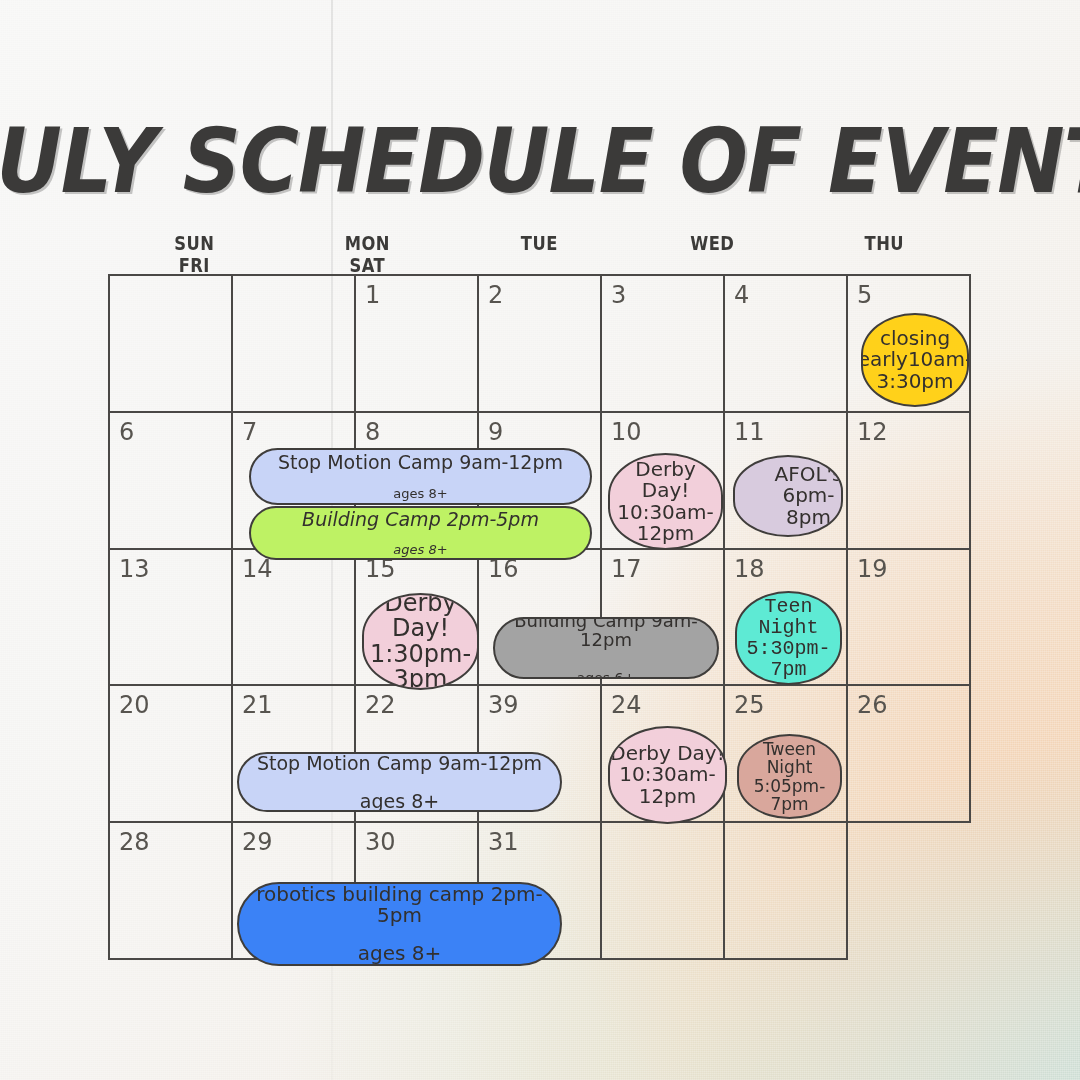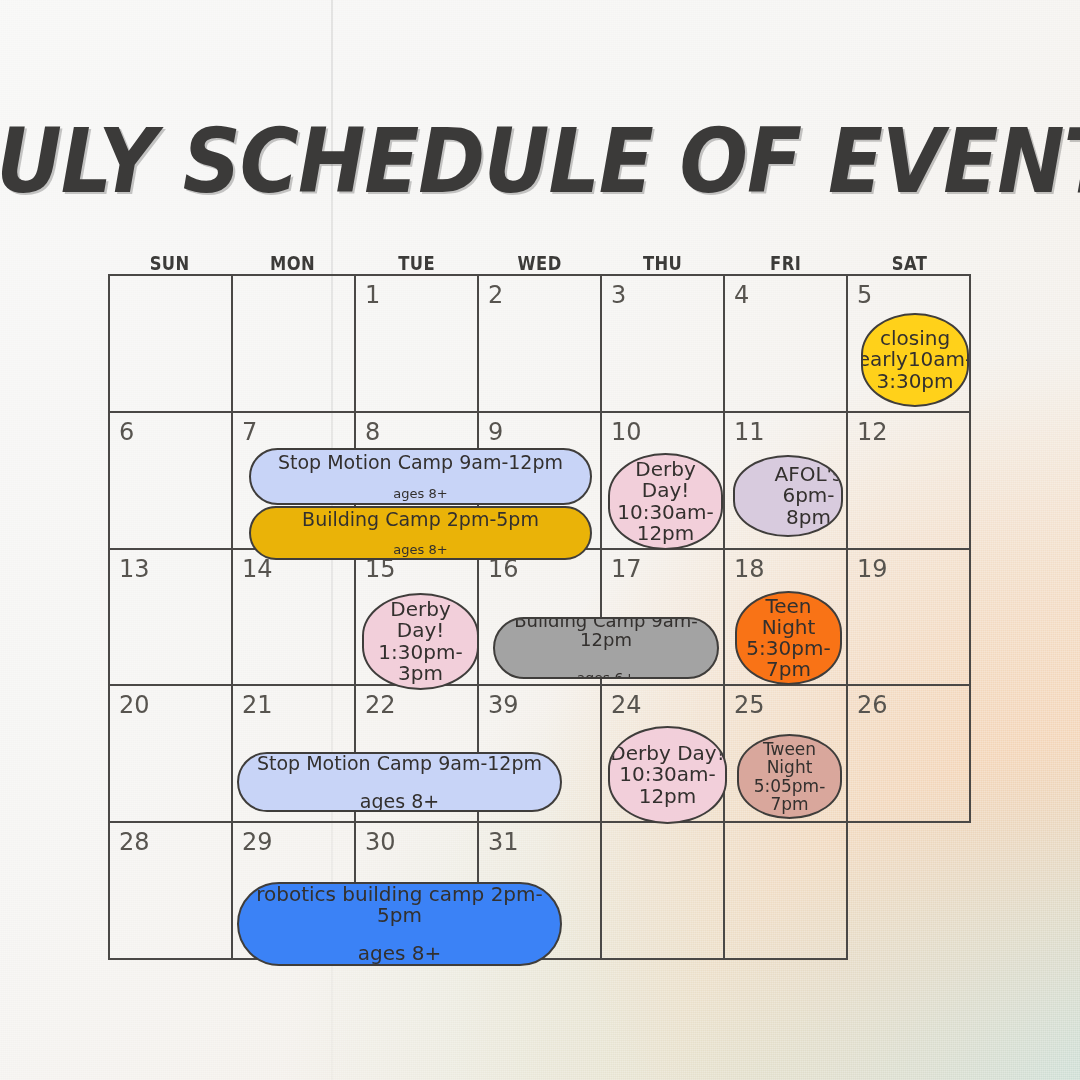--- a/index.html
+++ b/index.html
@@ -63,24 +63,24 @@
     transform: scaleX(1.06) scaleY(1.18);
     transform-origin: center top;
     text-shadow: 2px 2px 0 rgba(60,60,60,.28);
     white-space: nowrap;
   }
 
   
   #weekday-header {
     position: absolute;
     left: 108px;
-    top: 252px;
+    top: 232px;
     width: 863px;
     display: grid;
-    grid-template-columns: repeat(7, 1fr);
+    grid-template-columns: repeat(5, 1fr);
   }
 
   .weekday-cell {
     text-align: center;
     font-family: "DejaVu Sans", sans-serif;
     font-weight: 700;
     font-size: 19px;
     letter-spacing: .5px;
     color: #3c3b39;
     transform: scaleX(.86);
@@ -159,53 +159,55 @@
 
   #pill-stopmotion-1 {
     left: 141px; top: 174px; width: 343px; height: 57px;
     background: #C8D4F7;
   }
   #pill-stopmotion-1 .pill-main { font-size: 19px; }
   #pill-stopmotion-1 .pill-sub  { font-size: 13px; margin-top: -1px; }
 
   #pill-building-1 {
     left: 141px; top: 232px; width: 343px; height: 54px;
-    background: #eab308;
+    background: #bef264;
+    font-style: italic;
   }
   #pill-building-1 .pill-main { font-size: 19px; }
   #pill-building-1 .pill-sub  { font-size: 13px; margin-top: -2px; }
 
   #pill-derby-10 {
     left: 500px; top: 179px; width: 115px; height: 97px;
     background: #F2CFDA;
   }
   #pill-derby-10 .pill-main { font-size: 20px; }
 
   #pill-afol-11 {
     left: 625px; top: 181px; width: 110px; height: 82px;
     background: #D8CBDE;
   }
   #pill-afol-11 .pill-main { font-size: 20px; padding-left: 41px; }
 
   #pill-derby-15 {
     left: 254px; top: 319px; width: 117px; height: 97px;
     background: #F2CFDA;
   }
-  #pill-derby-15 .pill-main { font-size: 20px; }
+  #pill-derby-15 .pill-main { font-size: 24px; }
 
   #pill-building-2 {
     left: 385px; top: 343px; width: 226px; height: 62px;
     background: #a3a3a3;
   }
   #pill-building-2 .pill-main { font-size: 18px; }
   #pill-building-2 .pill-sub  { font-size: 14px; margin-top: 6px; }
 
   #pill-teen-18 {
     left: 627px; top: 317px; width: 107px; height: 94px;
-    background: #f97316;
+    background: #5eead4;
+    font-family: Liberation Mono, monospace;
   }
   #pill-teen-18 .pill-main { font-size: 20px; }
 
   #pill-stopmotion-2 {
     left: 129px; top: 478px; width: 325px; height: 60px;
     background: #C8D4F7;
   }
   #pill-stopmotion-2 .pill-main { font-size: 19px; }
   #pill-stopmotion-2 .pill-sub  { font-size: 19px; margin-top: 1px; }
 

